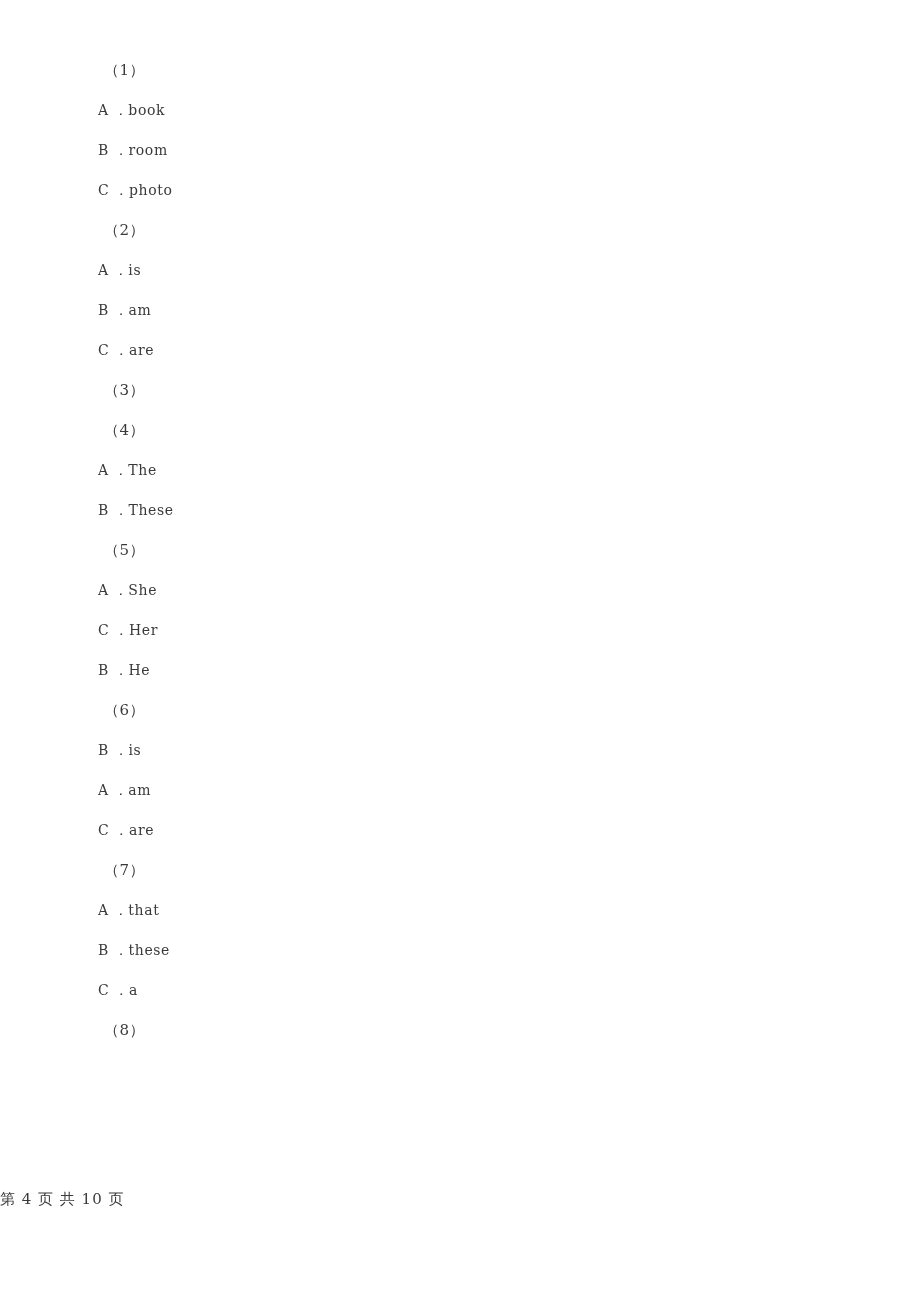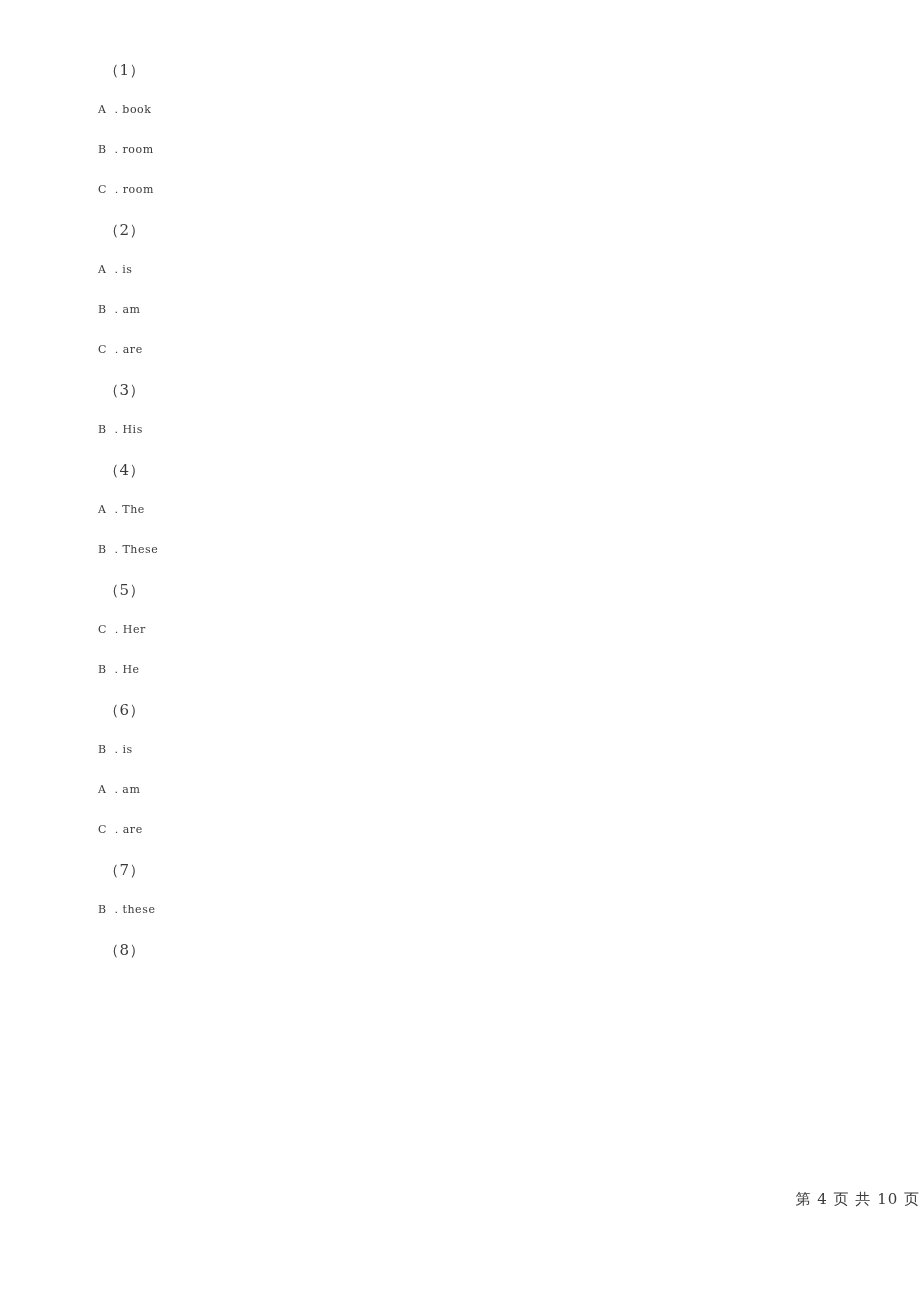--- a/index.html
+++ b/index.html
@@ -36,84 +36,86 @@
     font-size: 15px;
     letter-spacing: 0.5px;
     color: #3a3a3a;
     height: 40px;
     line-height: 40px;
     padding-left: 104px;
     white-space: pre;
   }
   .opt {
     font-family: "DejaVu Serif", "Liberation Serif", serif;
-    font-size: 11px;
+    font-size: 14px;
     letter-spacing: 0.6px;
     color: #3a3a3a;
     height: 40px;
     line-height: 40px;
     padding-left: 98px;
     white-space: pre;
   }
   .footer {
     position: absolute;
     top: 1189px;
     left: 0;
     width: 920px;
-    text-align: right;
+    text-align: left;
   }
   .footer-text {
     display: inline-block;
     font-family: "DejaVu Serif", "Liberation Serif", serif;
     font-size: 15px;
     color: #3a3a3a;
     letter-spacing: 1px;
     white-space: pre;
   }
 </style>
 </head>
 <body>
 
 <div class="page">
   <div class="content">
       <div class="qgroup">
         <div class="qnum">（1）</div>
         <div class="opt">A ．book</div>
         <div class="opt">B ．room</div>
-        <div class="opt">C ．room</div>
+        <div class="opt">C ．photo</div>
       </div>
       <div class="qgroup">
         <div class="qnum">（2）</div>
         <div class="opt">A ．is</div>
         <div class="opt">B ．am</div>
         <div class="opt">C ．are</div>
       </div>
       <div class="qgroup">
         <div class="qnum">（3）</div>
-        <div class="opt">B ．His</div>
       </div>
       <div class="qgroup">
         <div class="qnum">（4）</div>
         <div class="opt">A ．The</div>
         <div class="opt">B ．These</div>
       </div>
       <div class="qgroup">
         <div class="qnum">（5）</div>
+        <div class="opt">A ．She</div>
         <div class="opt">C ．Her</div>
         <div class="opt">B ．He</div>
       </div>
       <div class="qgroup">
         <div class="qnum">（6）</div>
         <div class="opt">B ．is</div>
         <div class="opt">A ．am</div>
         <div class="opt">C ．are</div>
       </div>
       <div class="qgroup">
         <div class="qnum">（7）</div>
+        <div class="opt">A ．that</div>
         <div class="opt">B ．these</div>
+        <div class="opt">C ．a</div>
       </div>
       <div class="qgroup">
         <div class="qnum">（8）</div>
       </div>
     </div>
   <div class="footer">
     <span class="footer-text">第 4 页 共 10 页</span>
   </div>
 </div>
 

